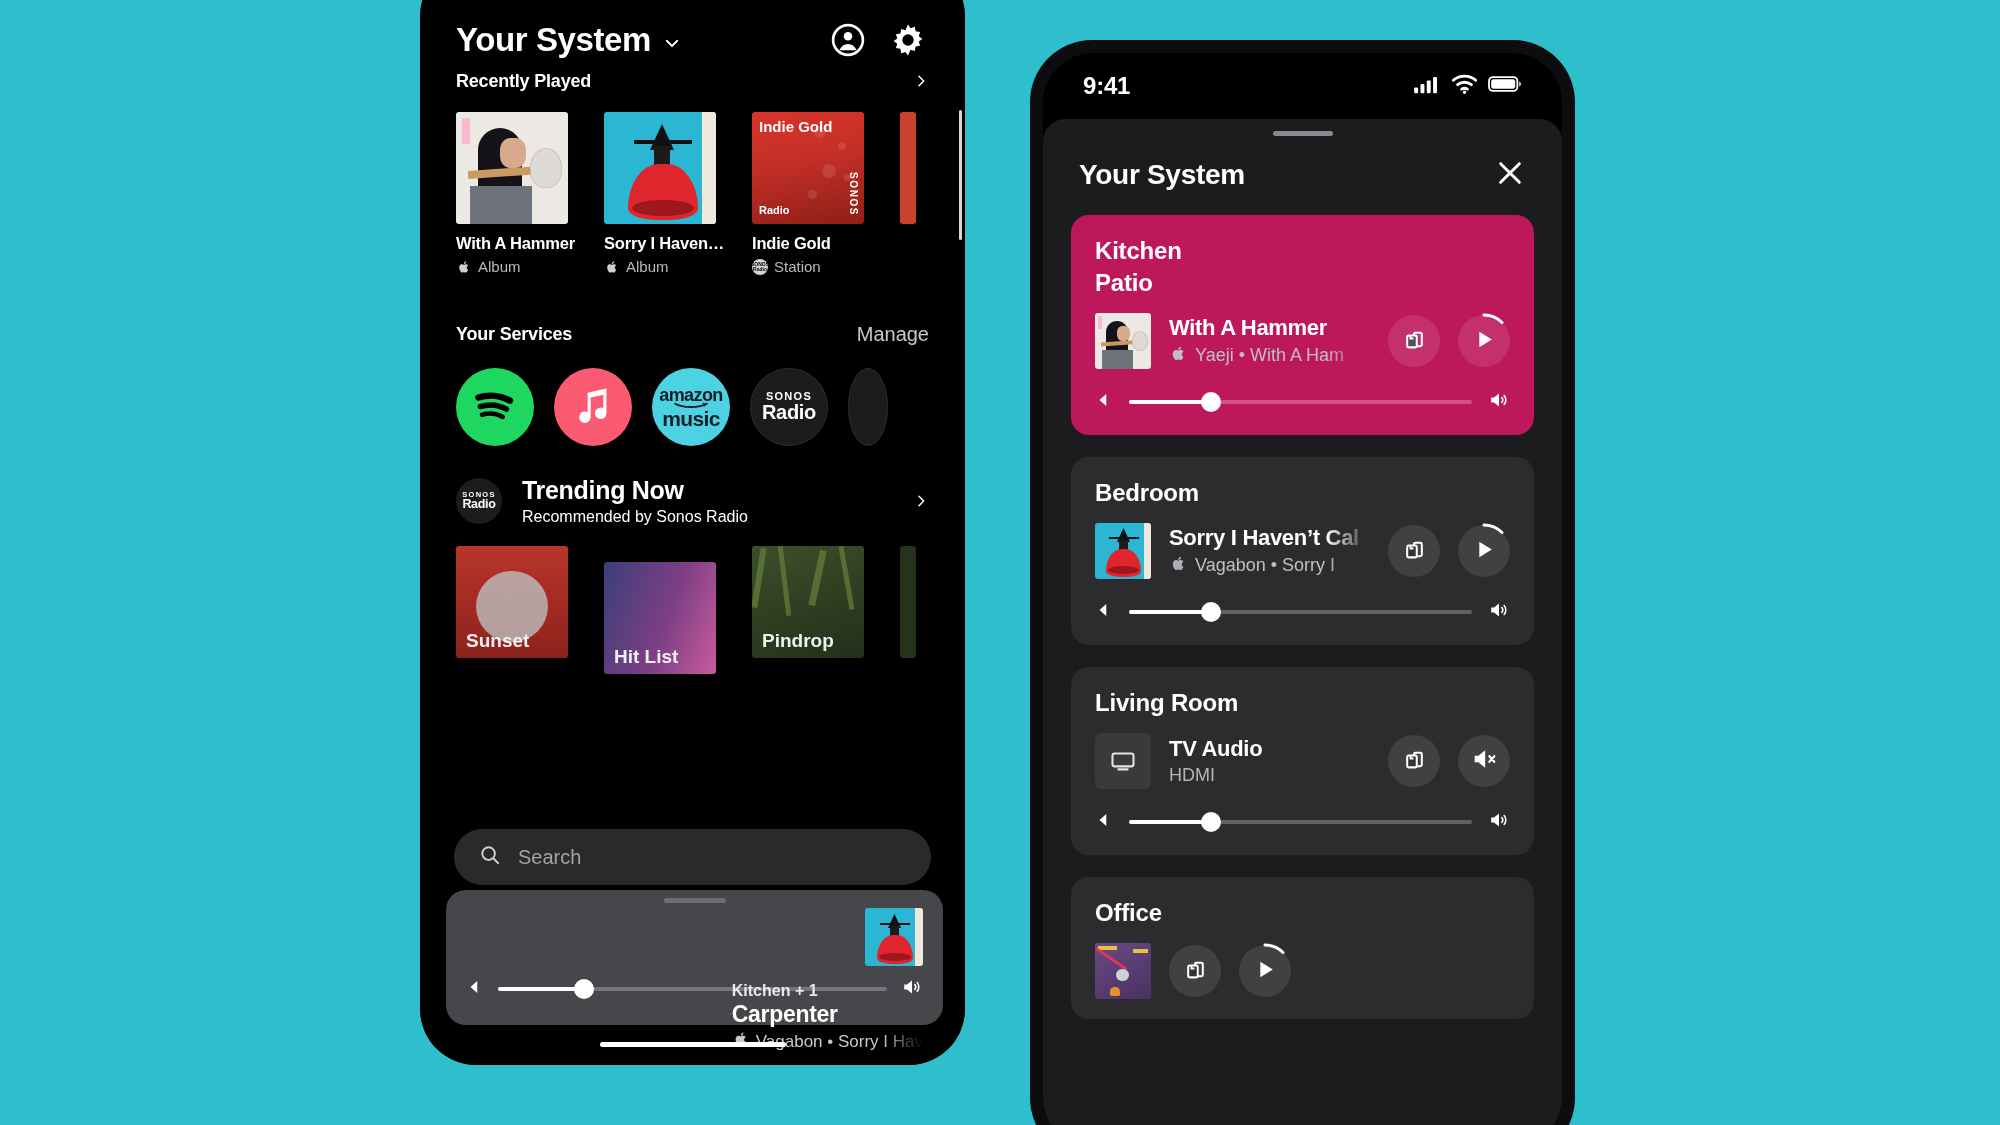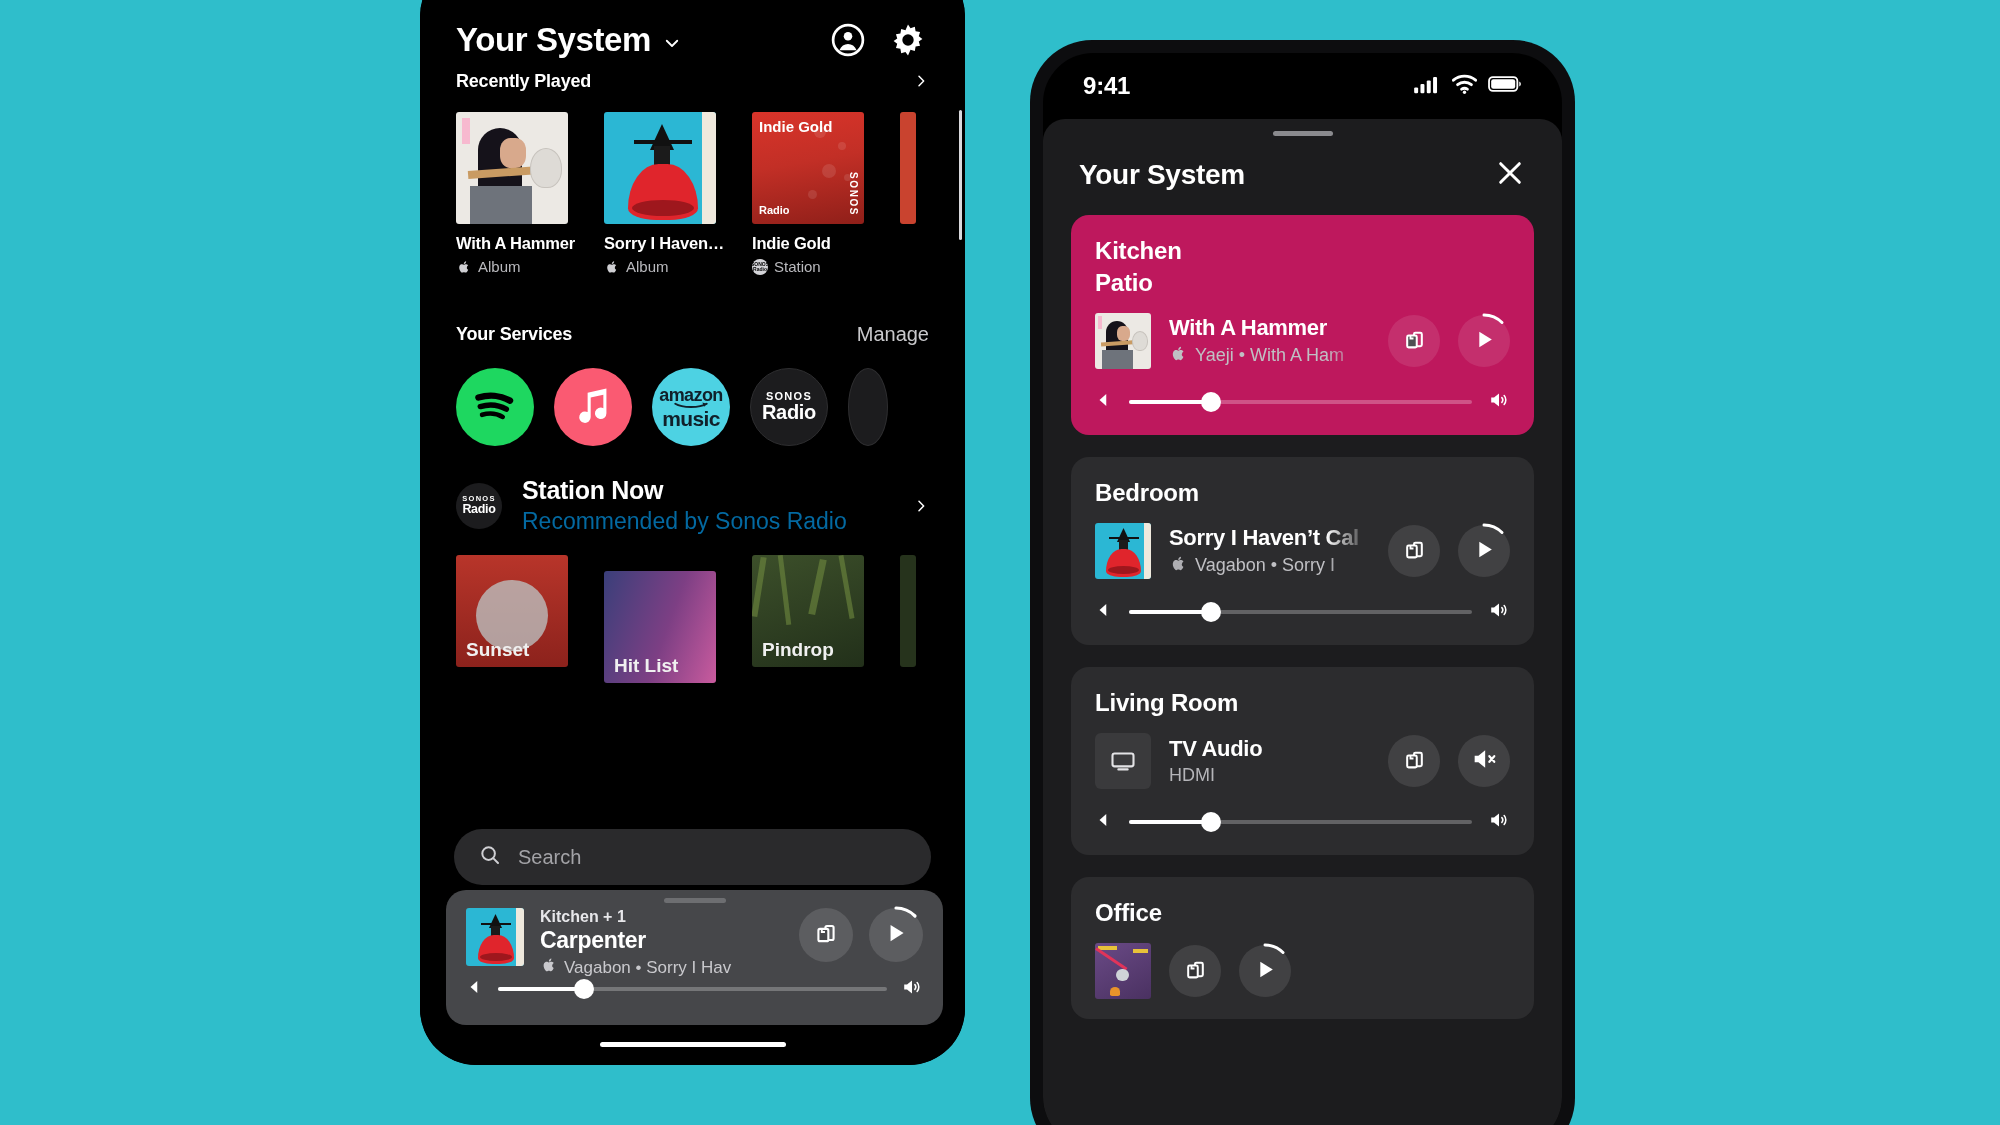--- a/index.html
+++ b/index.html
@@ -161,41 +161,41 @@
     padding:0 36px; margin-top:30px;
   }
   .tr-badge{
     width:46px; height:46px; border-radius:50%; background:#1c1c1e;
     display:flex; align-items:center; justify-content:center; flex:0 0 auto;
   }
   .tr-badge .sr-1{ font-size:7.5px; }
   .tr-badge .sr-2{ font-size:12.5px; }
   .tr-txt{ flex:1; }
   .tr-title{ font-size:25px; font-weight:700; color:#fff; letter-spacing:-0.3px;}
-  .tr-sub{ font-size:23px; color:#0369a1; margin-top:3px;}
+  .tr-sub{ font-size:16px; color:#ffffff; margin-top:3px;}
 
   
   .search-bar{
     position:absolute; left:34px; right:34px; bottom:180px;
     height:56px; border-radius:28px; background:#2a2a2c;
     display:flex; align-items:center; padding:0 24px; gap:16px;
   }
   .search-placeholder{ font-size:20px; color:#a3a3a7; }
 
   
   .np-sheet{
     position:absolute; left:26px; right:22px; bottom:40px;
     height:135px; border-radius:20px; background:#46474a;
     padding:18px 20px 0 20px;
   }
   .np-grab{
     position:absolute; left:50%; transform:translateX(-50%); top:8px;
     width:62px; height:5px; border-radius:3px; background:#6d6e71;
   }
-  .np-row{ display:flex; align-items:flex-start; gap:16px; height:62px;}
+  .np-row{ display:flex; align-items:flex-end; gap:16px; height:62px;flex-direction:column;}
   .np-art{ width:58px; height:58px; border-radius:3px; overflow:hidden; position:relative; flex:0 0 auto;}
   .np-meta{ flex:1; min-width:0; }
   .np-room{ font-size:16px; color:#e7e7ea; font-weight:600;}
   .np-track{ font-size:23px; color:#fff; font-weight:700; margin-top:1px; letter-spacing:-0.3px; white-space:nowrap;}
   .np-artist{ font-size:17px; color:#c9c9cd; margin-top:2px; display:flex; align-items:center; gap:6px; white-space:nowrap; overflow:hidden;}
   .circ-btn{
     width:54px; height:54px; border-radius:50%; background:rgba(255,255,255,.12);
     display:flex; align-items:center; justify-content:center; flex:0 0 auto; position:relative;
   }
   .np-slider{ display:flex; align-items:center; gap:14px; margin-top:6px;}
@@ -423,21 +423,21 @@
     </div>
 
     <div class="trending-row">
       <div class="tr-badge">
         <div class="sr-text">
           <div class="sr-1">SONOS</div>
           <div class="sr-2">Radio</div>
         </div>
       </div>
       <div class="tr-txt">
-        <div class="tr-title">Station Now</div>
+        <div class="tr-title">Trending Now</div>
         <div class="tr-sub">Recommended by Sonos Radio</div>
       </div>
       <span class="sec-chev">
         <svg viewBox="0 0 24 24" width="16" height="26">
             <path d="M9 5l7 7-7 7" stroke="#fff" stroke-width="2.2" fill="none" stroke-linecap="round" stroke-linejoin="round"></path>
           </svg>
       </span>
     </div>
 
     <div class="tile-row" style="margin-top:20px">

